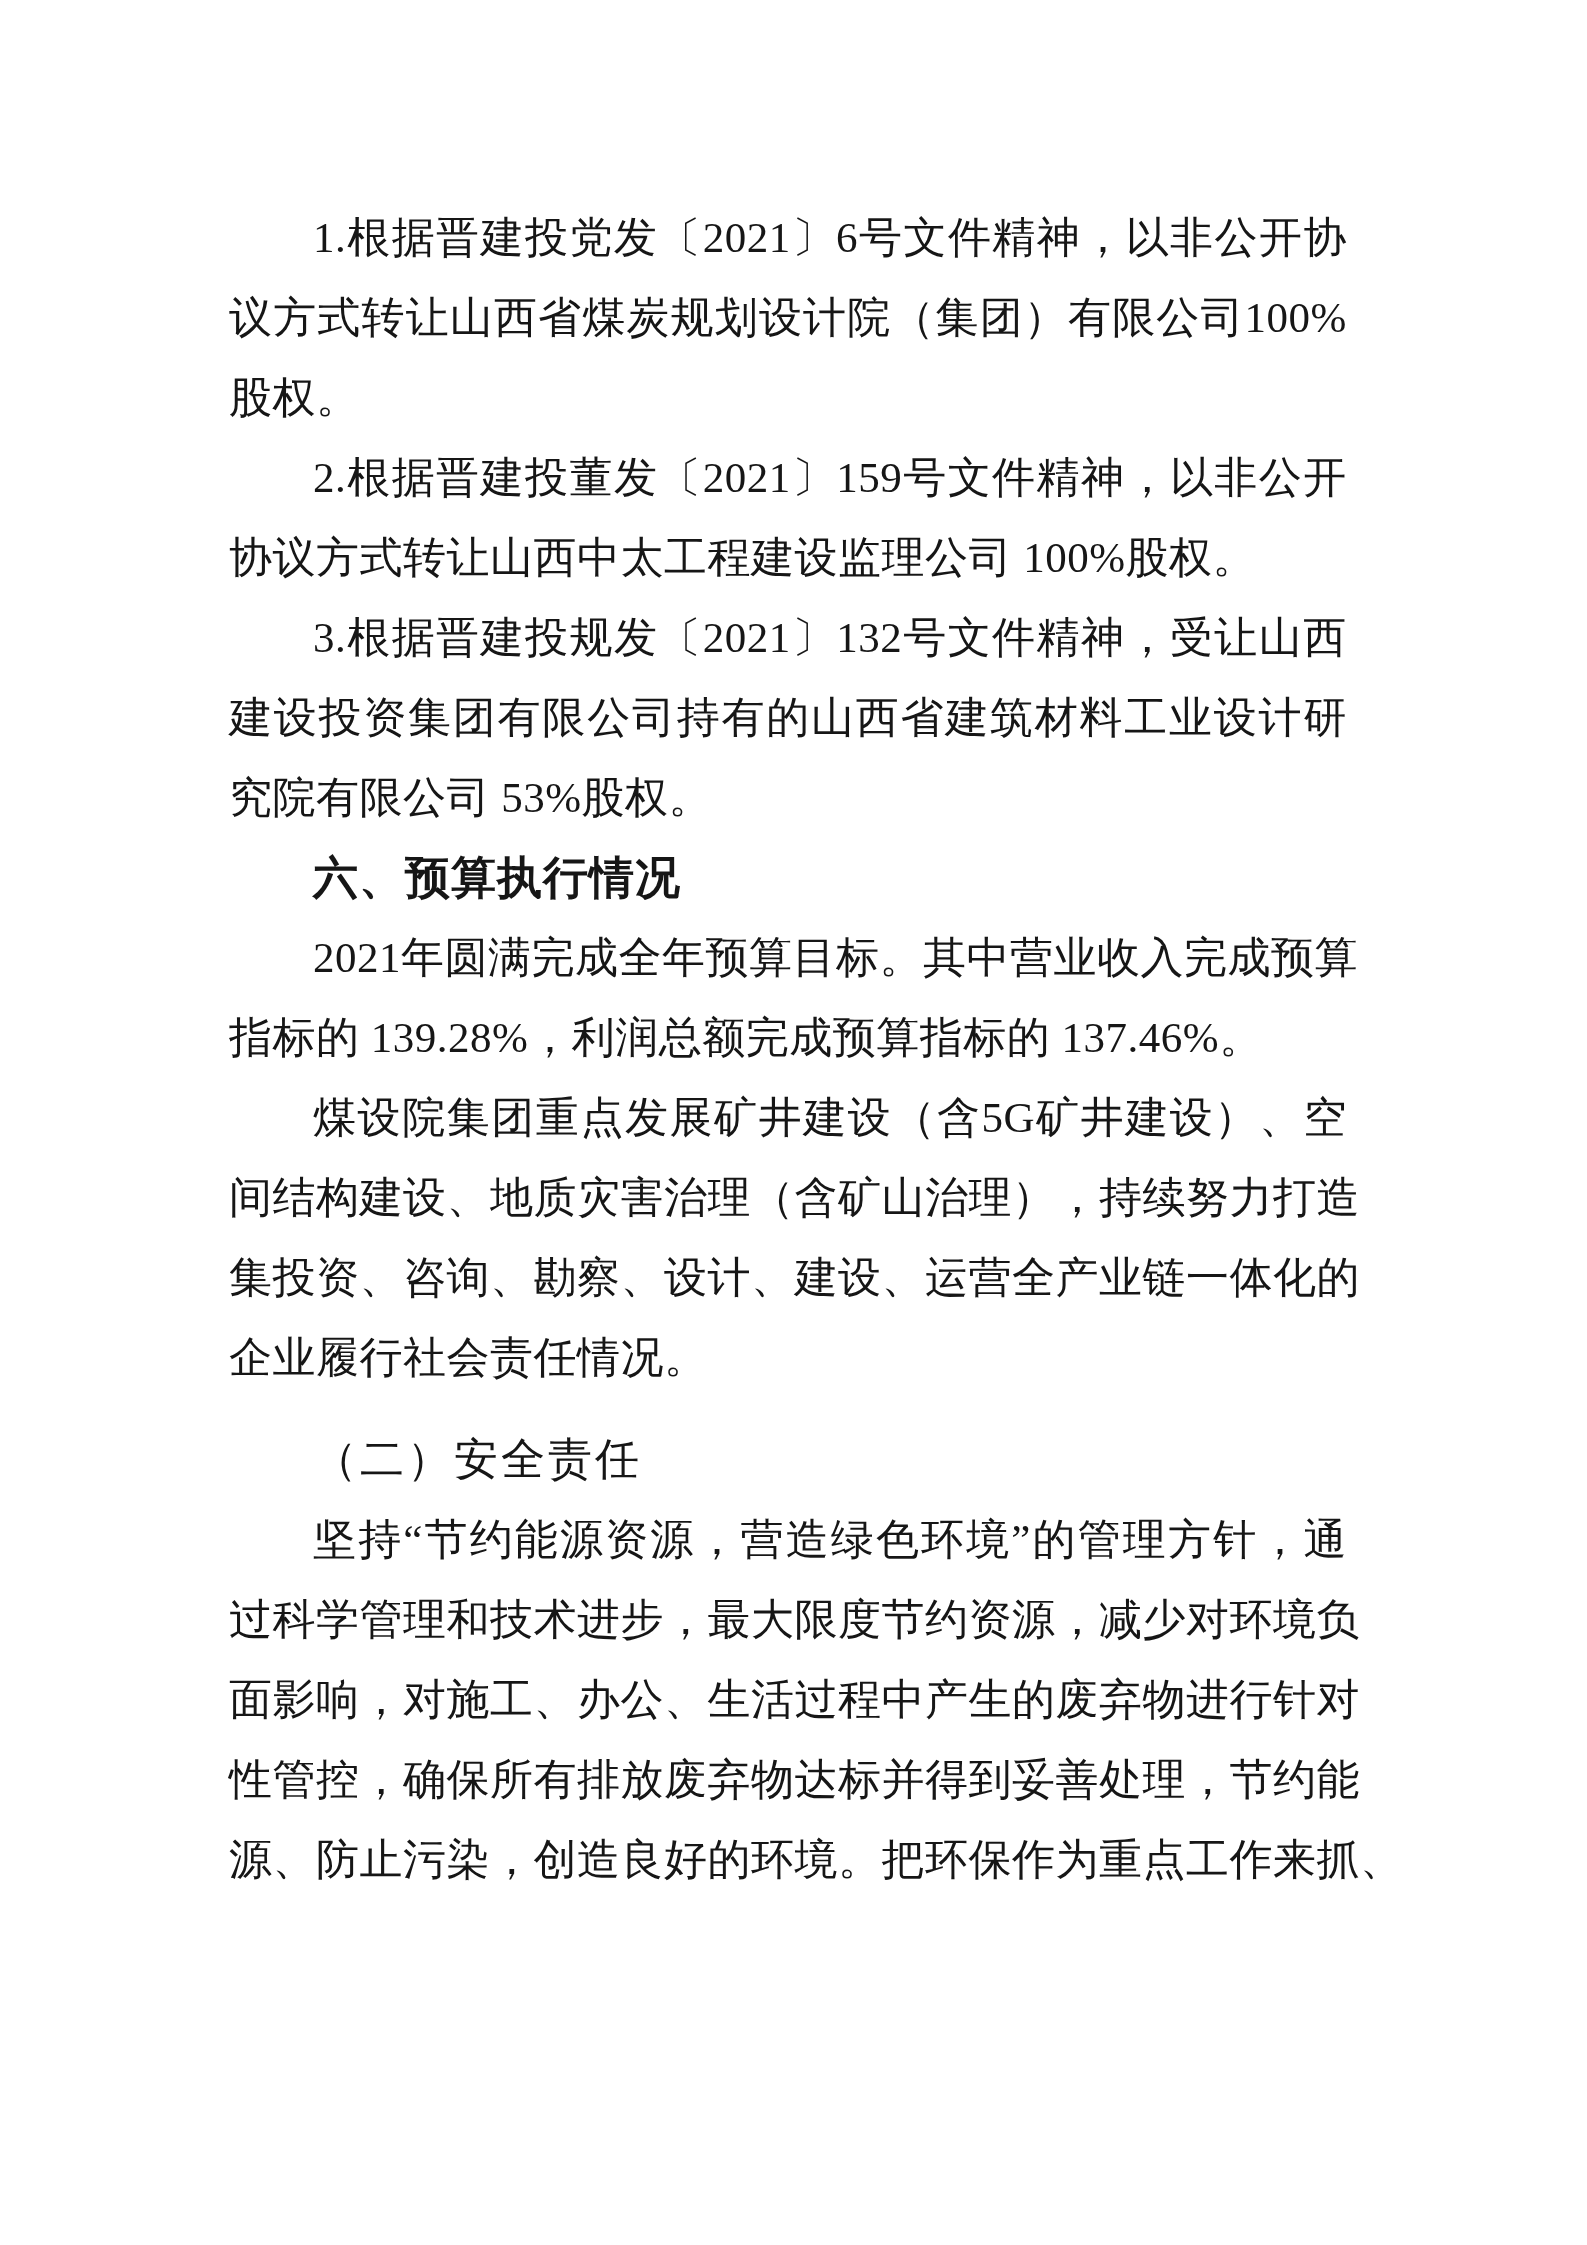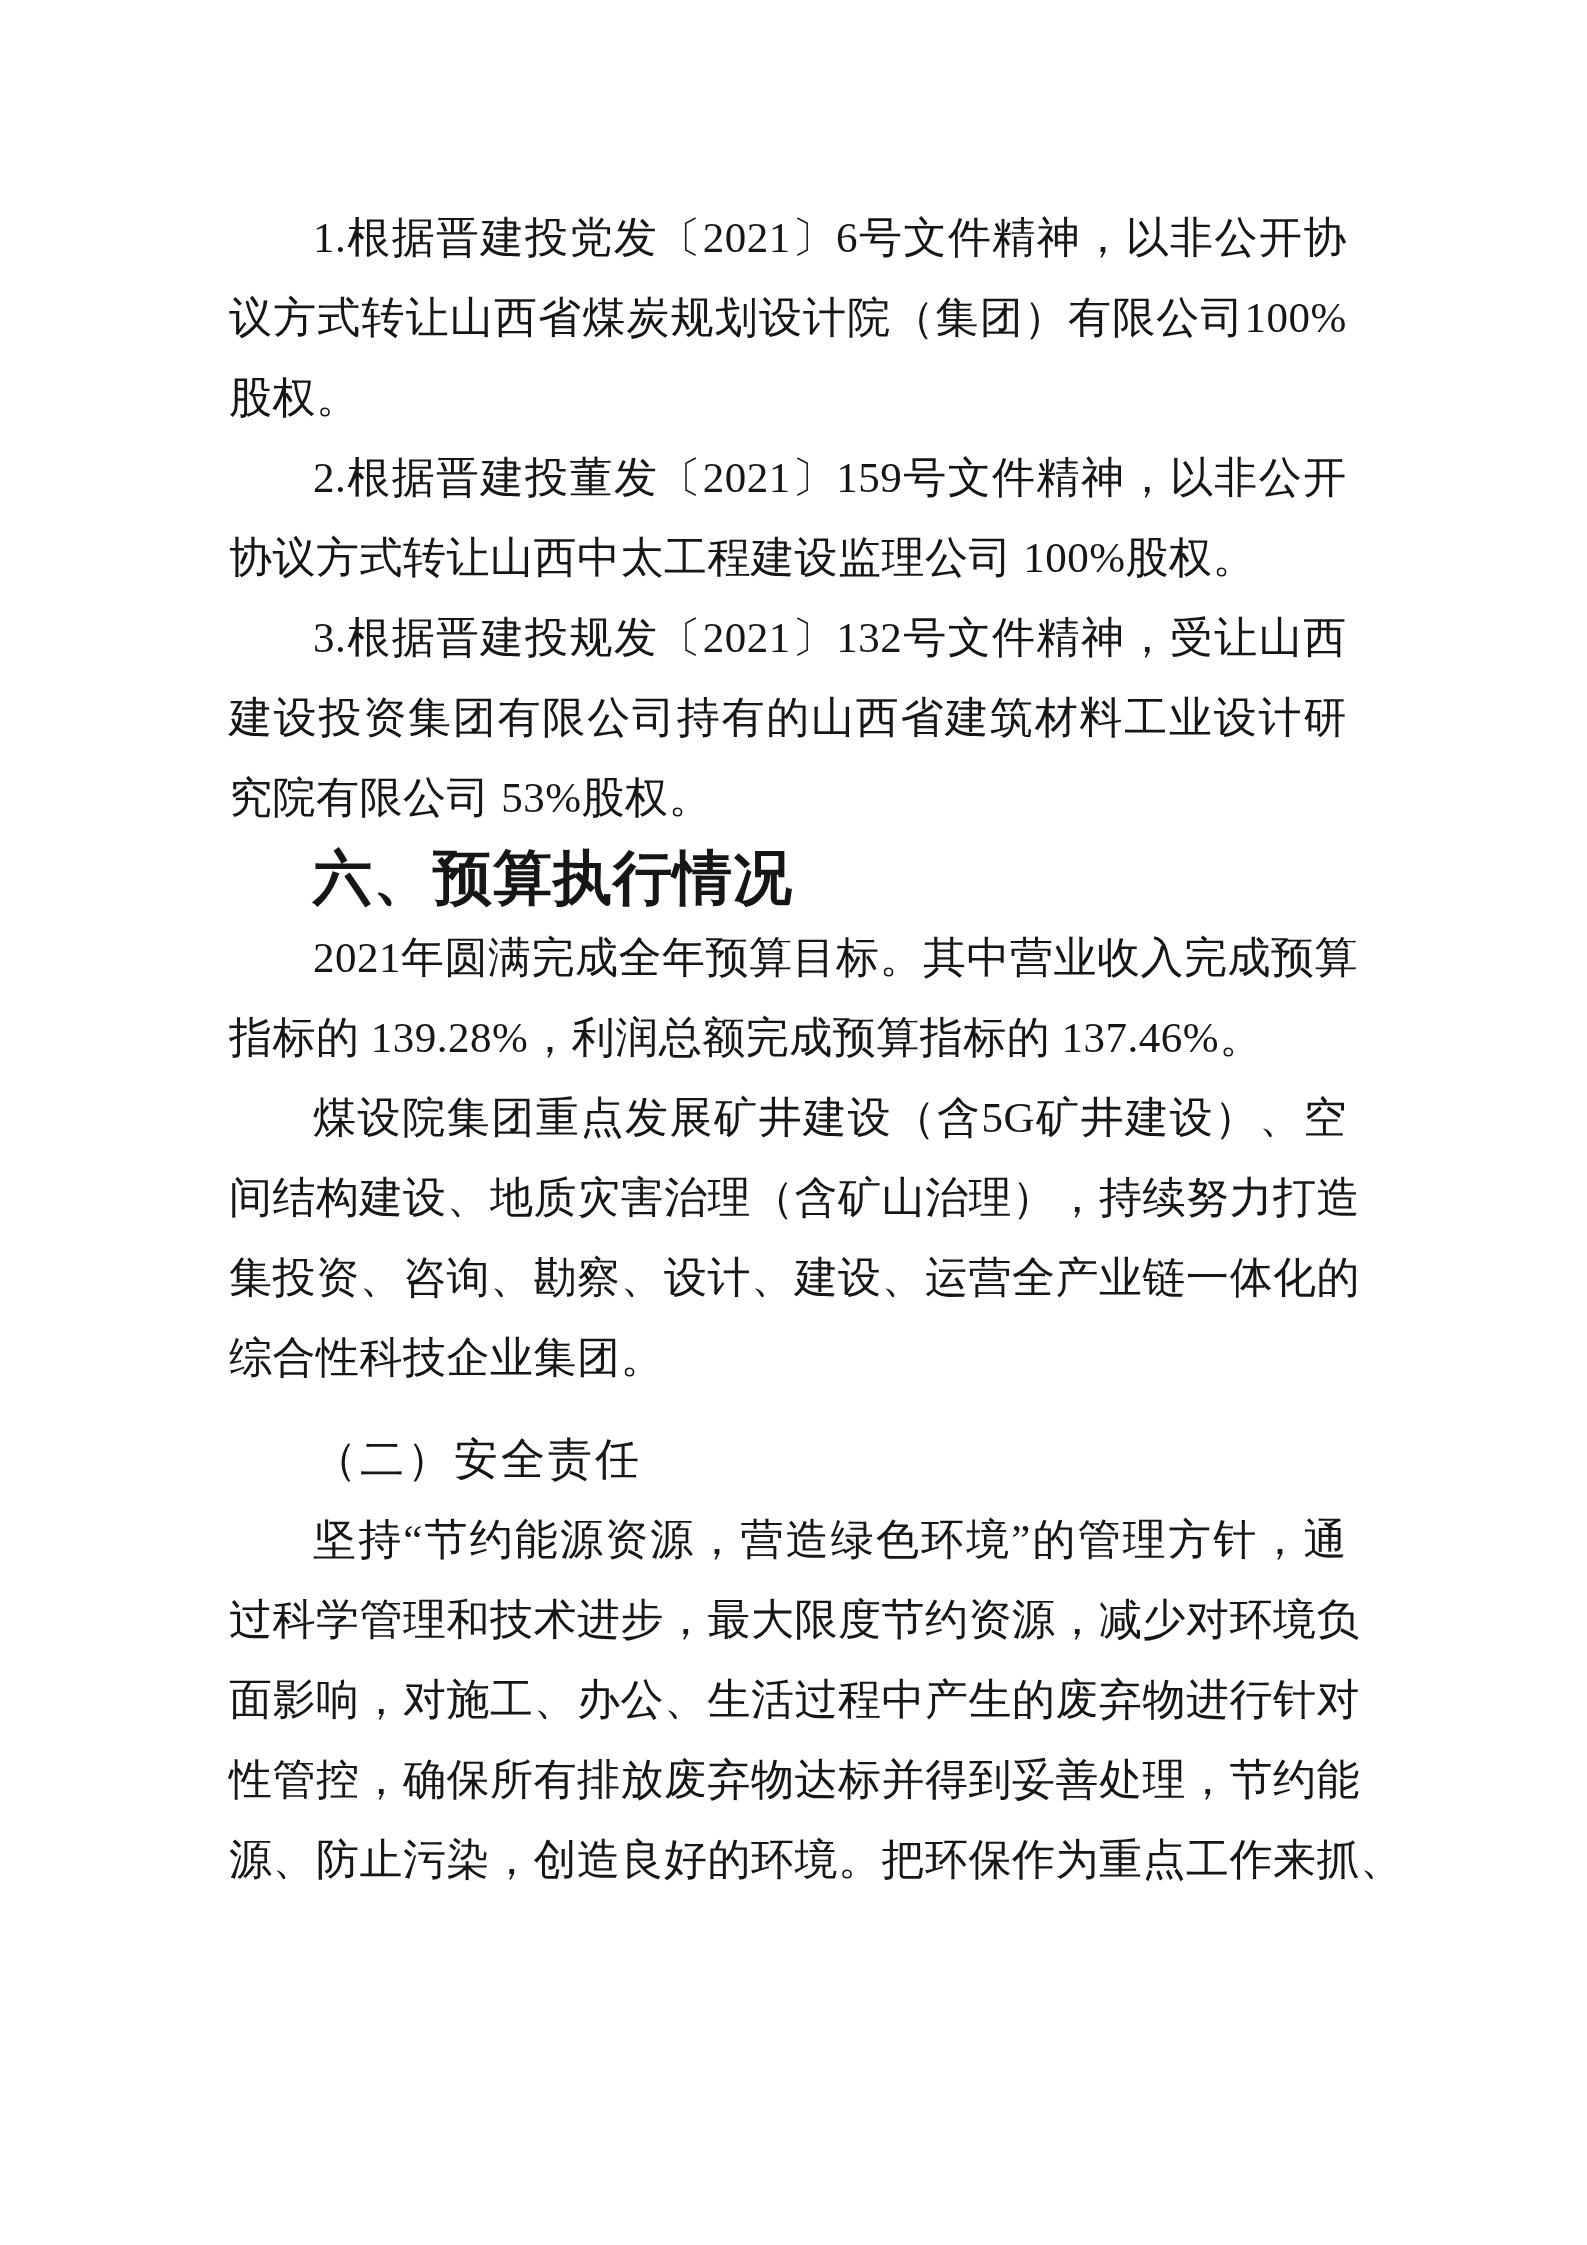--- a/index.html
+++ b/index.html
@@ -34,21 +34,21 @@
   .line.indent { padding-left: 84px; }
   .line.fill {
     display: flex;
     justify-content: space-between;
     white-space: normal;
   }
   .line.fill span { display: inline-block; }
   .block.heading .line {
     font-family: Liberation Sans, sans-serif;
     font-weight: 700;
-    font-size: 59px;
+    font-size: 45px;
     letter-spacing: 1px;
   }
   .block.subheading .line {
     font-size: 44px;
     letter-spacing: 3px;
   }
 </style>
 </head>
 <body>
 
@@ -295,21 +295,21 @@
           <span>营</span>
           <span>全</span>
           <span>产</span>
           <span>业</span>
           <span>链</span>
           <span>一</span>
           <span>体</span>
           <span>化</span>
           <span>的</span>
         </div>
-        <div class="line">综合性科技企业集团。</div>
+        <div class="line">企业履行社会责任情况。</div>
       </div>
       <div class="block subheading space-before">
         <div class="line indent">（二）安全责任</div>
       </div>
       <div class="block body">
         <div class="line indent fill">
           <span>坚</span>
           <span>持</span>
           <span>“</span>
           <span>节</span>

